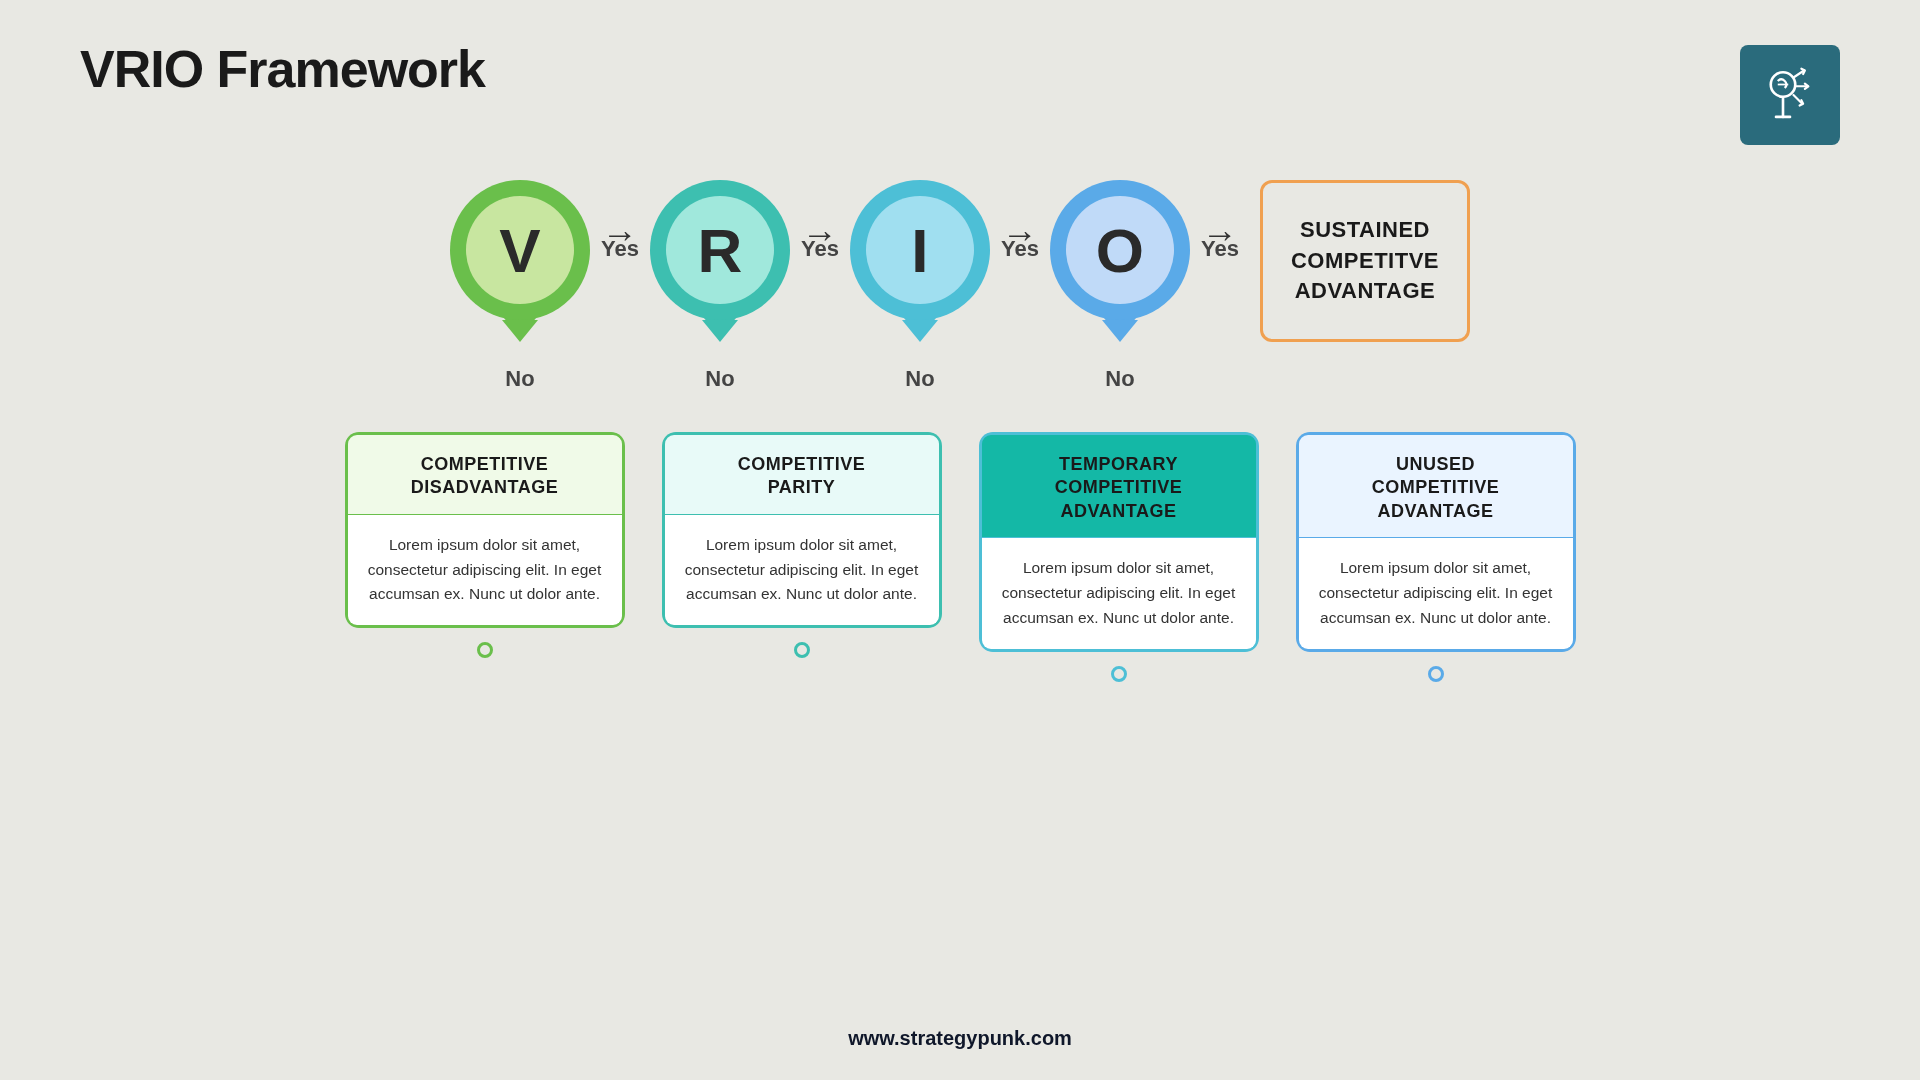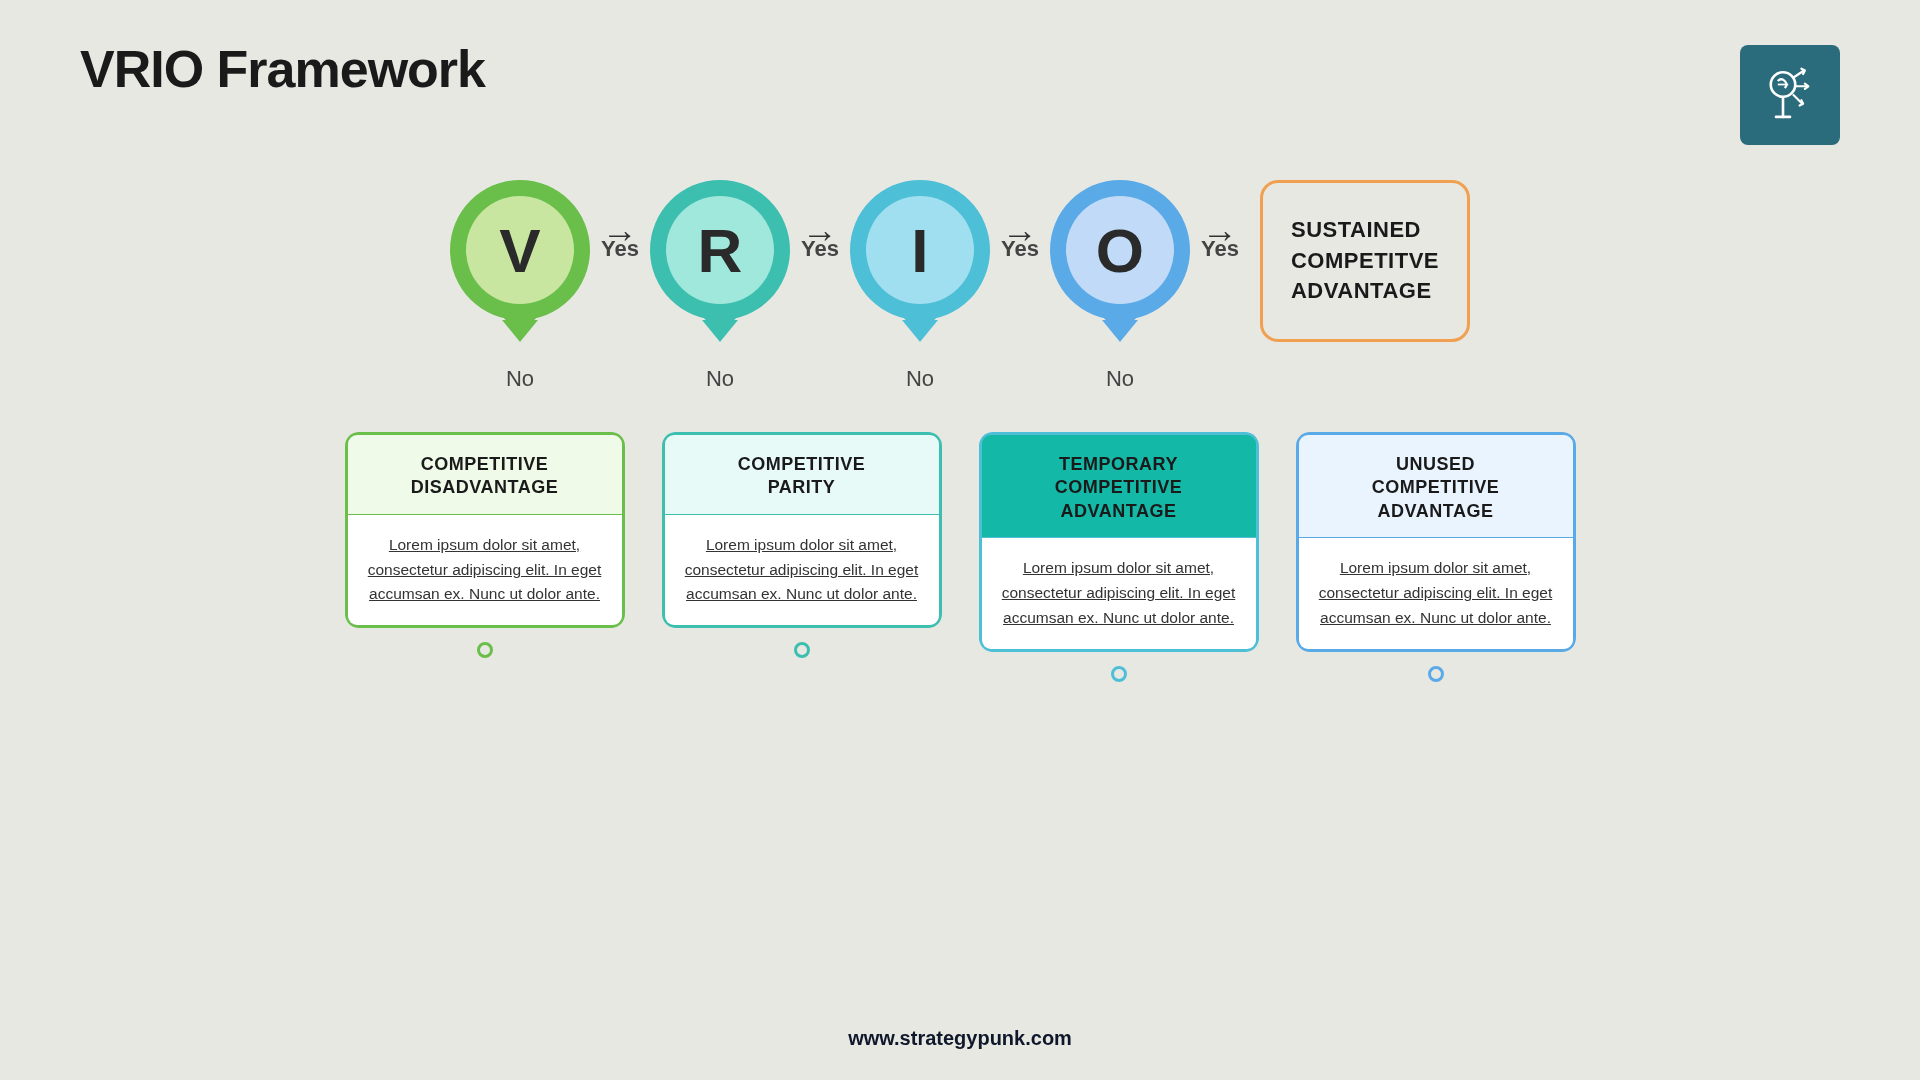--- a/index.html
+++ b/index.html
@@ -120,37 +120,38 @@
     .yes-label {
       font-size: 22px;
       font-weight: 600;
       color: #444;
       margin: 0 8px;
       margin-top: -50px;
     }
 
     .no-label {
       font-size: 22px;
-      font-weight: 400;
+      font-weight: 700;
       color: #444;
       margin-top: 28px;
     }
 
     .arrow {
       font-size: 36px;
       color: #333;
       margin: 0 12px;
       margin-top: -50px;
       line-height: 1;
     }
 
     .sustained-box {
       border: 3px solid #f0a050;
-      border-radius: 18px;
+      border-radius: 12px;
       padding: 32px 28px;
+      text-align: center;
       background: transparent;
       margin-top: -50px;
       margin-left: 10px;
     }
 
     .sustained-box-text {
       font-size: 22px;
       font-weight: 900;
       color: #1a1a1a;
       text-transform: uppercase;
@@ -195,21 +196,20 @@
       padding: 18px 20px;
       font-size: 15.5px;
       color: #333;
       text-align: center;
       line-height: 1.6;
       border-bottom-left-radius: 12px;
       border-bottom-right-radius: 12px;
       border-left: 3px solid;
       border-right: 3px solid;
       border-bottom: 3px solid;
-      text-decoration: underline;
     }
 
     .card-divider {
       height: 1px;
     }
 
     .card-v .card-header { border-color: #6abf4b; background: #f0fae8; }
     .card-v .card-body { border-color: #6abf4b; background: white; }
     .card-v .card-divider { background: #6abf4b; }
 

